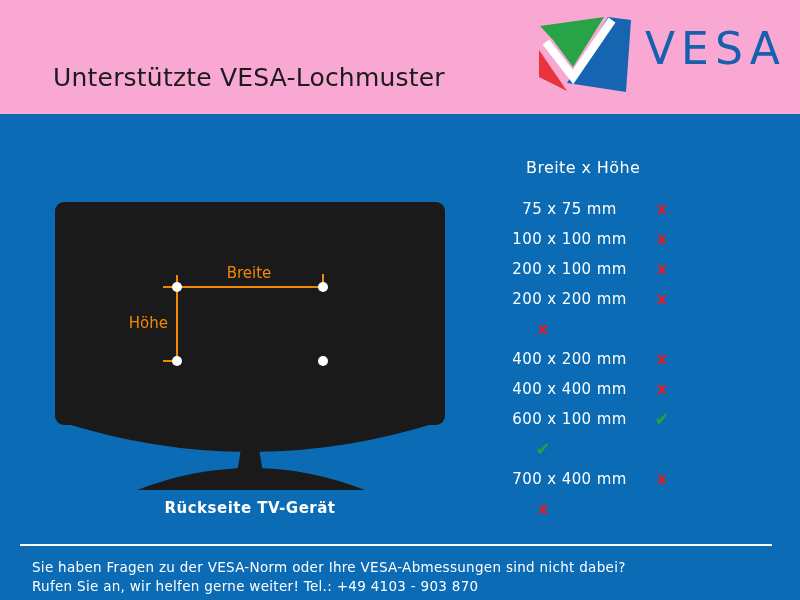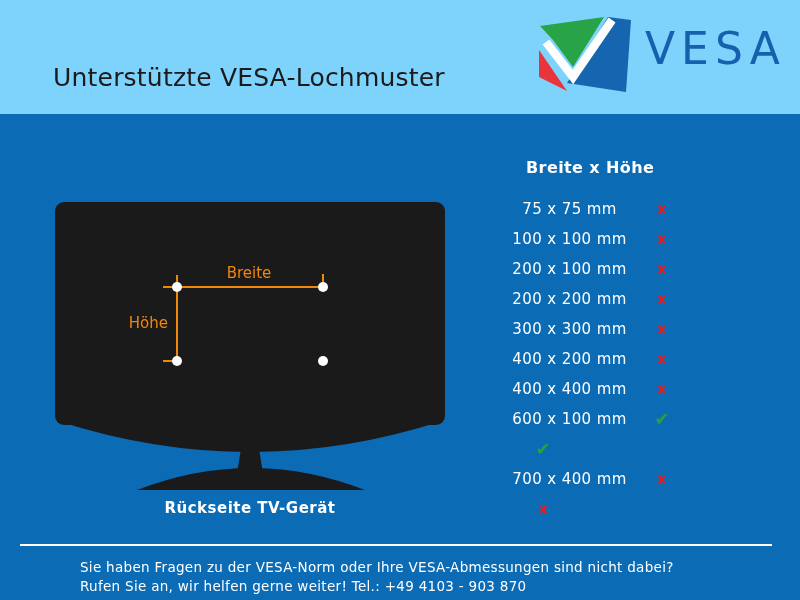--- a/index.html
+++ b/index.html
@@ -1,52 +1,52 @@
 <!DOCTYPE html>
 <html style="--bg-blue: #0b6bb5; --tv-black: #1a1a1a; --orange: #f0880a; --red: #df1f26; --green: #2e9f3c; --vesa-blue: #1660ae;"><head>
 <meta charset="utf-8">
 <style>
   :root{
     --bg-blue:#0b6bb5; --tv-black:#1a1a1a; --orange:#f0880a;
     --red:#df1f26; --green:#2e9f3c; --vesa-blue:#1660ae; --title-black:#1b1b1b;
   }
   html,body{margin:0;padding:0;}
   body{font-family:"DejaVu Sans","Liberation Sans",sans-serif;}
-  #stage{position:relative;width:800px;height:600px;background:#7dd3fc;overflow:hidden;}
+  #stage{position:relative;width:800px;height:600px;background:#f9a8d4;overflow:hidden;}
 
   
   .page-title{position:absolute;left:53px;top:63px;font-size:25px;color:var(--title-black);
     letter-spacing:0.2px;white-space:nowrap;}
   .logo-mark{position:absolute;left:536px;top:13px;}
   .logo-word{position:absolute;left:645px;top:27px;font-size:44px;font-weight:normal;
     color:var(--vesa-blue);letter-spacing:6px;line-height:1;}
 
   
   .blue-area{position:absolute;left:0;top:114px;width:800px;height:486px;background:var(--bg-blue);}
 
   
   .tv-svg{position:absolute;left:0;top:1px;}
   .tv-caption{position:absolute;left:100px;top:385px;width:300px;text-align:center;
     color:#ffffff;font-size:15px;letter-spacing:0.5px;font-weight:bold;}
 
   
   .table-header{position:absolute;left:526px;top:44px;color:#ffffff;font-size:16px;
-    font-weight:bold;letter-spacing:0.4px;}
+    font-weight:normal;letter-spacing:0.4px;}
   .rows{position:absolute;left:510px;top:80px;width:200px;}
   .row{display:flex;align-items:center;height:30px;}
   .row .size{width:119px;text-align:center;color:#ffffff;font-size:15px;letter-spacing:0.4px;}
   .row .gap{width:16px;}
   .row .mark{width:34px;text-align:center;font-size:16px;font-weight:bold;line-height:30px;}
   .mark.no{color:var(--red);}
   .mark.yes{color:var(--green);font-size:18px;}
 
   
   .footer-rule{position:absolute;left:20px;top:430px;width:752px;height:2px;background:#ffffff;}
   .footer-text{position:absolute;left:32px;top:444px;color:#ffffff;font-size:13.5px;
-    line-height:19px;letter-spacing:0.3px;margin-left:48px;}
+    line-height:19px;letter-spacing:0.3px;}
 </style>
 </head>
 <body>
 
 <div id="stage">
 
   <div class="page-title">Unterstützte VESA-Lochmuster</div>
 
   <svg class="logo-mark" width="100" height="82" viewBox="0 0 100 82" aria-hidden="true">
     <polygon points="4,13 68,4 37,54 17,27" fill="#29a347"></polygon>
@@ -109,21 +109,20 @@
     <div class="mark no">x</div>
   </div>
 
   <div class="row">
     <div class="size">200 x 200 mm</div>
     <div class="gap"></div>
     <div class="mark no">x</div>
   </div>
 
   <div class="row">
-    <div class="size">300 x 300 mm</div>
     <div class="gap"></div>
     <div class="mark no">x</div>
   </div>
 
   <div class="row">
     <div class="size">400 x 200 mm</div>
     <div class="gap"></div>
     <div class="mark no">x</div>
   </div>
 

